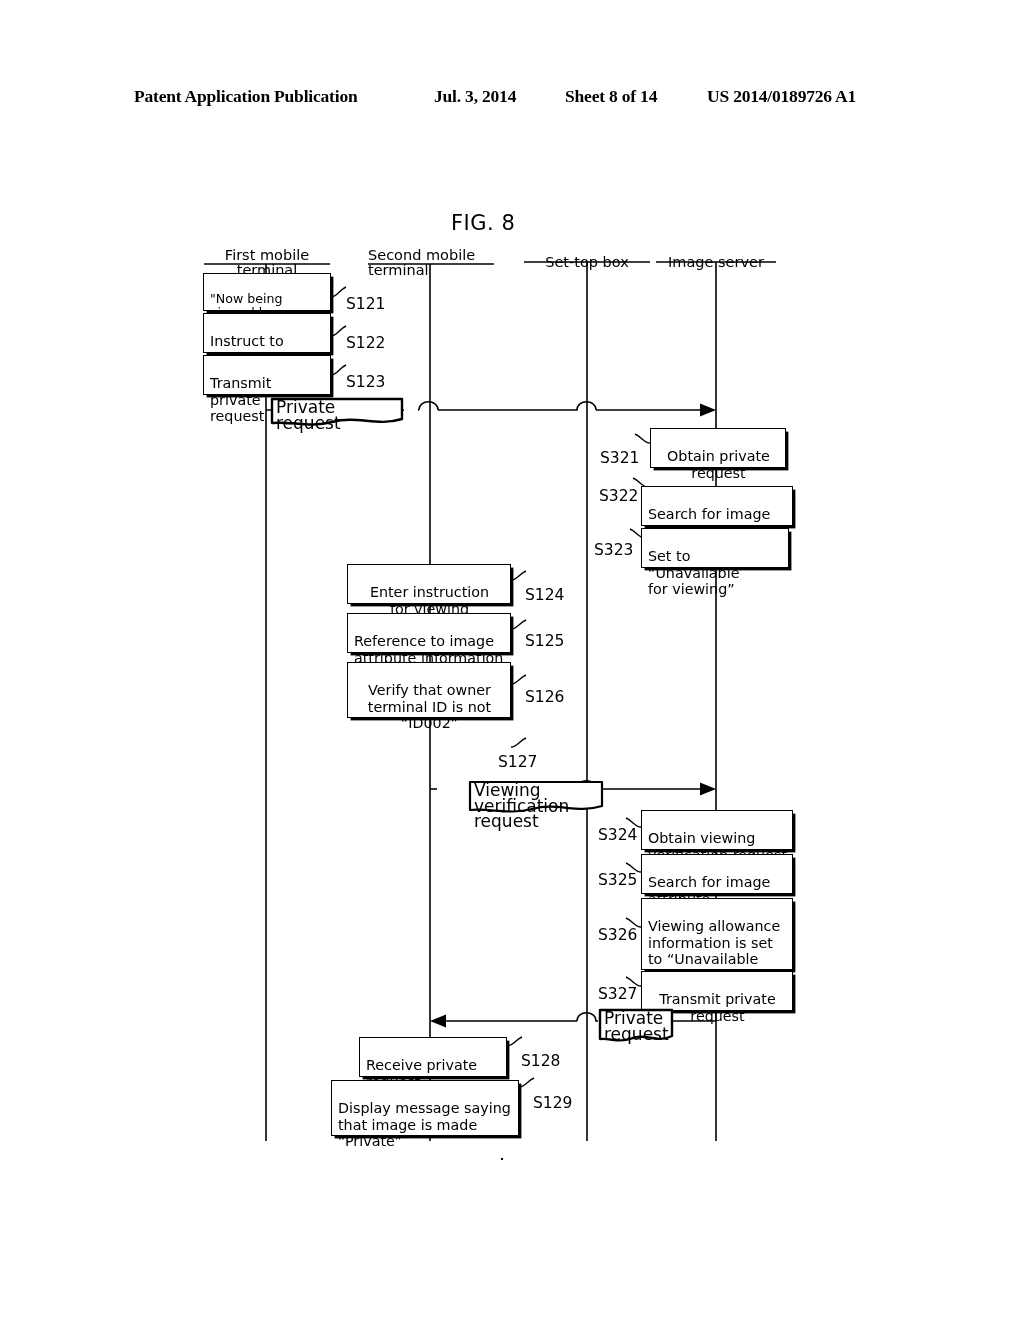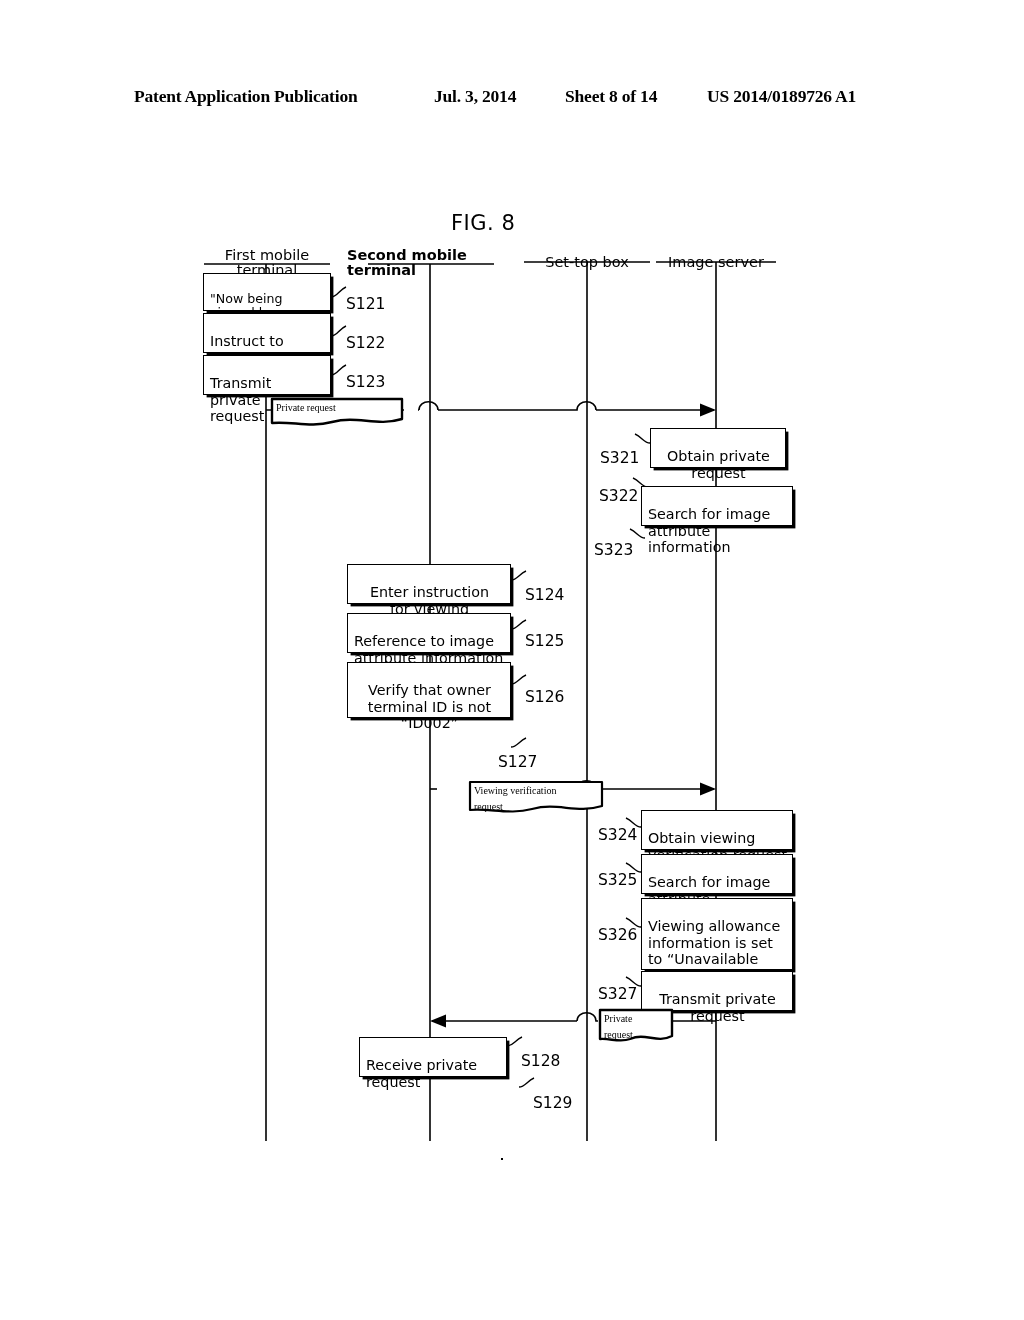--- a/index.html
+++ b/index.html
@@ -81,24 +81,23 @@
     position: absolute;
     font-size: 15.5px;
     line-height: 16px;
     white-space: nowrap;
     margin-top: 24px;
   }
 
   
   .ribbon {
     position: absolute;
-    font-size: 10px;
+    font-size: 17px;
     line-height: 15.6px;
     white-space: pre-line;
-    font-family: Liberation Serif, serif;
   }
   .ribbon .rb-text {
     position: absolute;
     left: 6px; top: 3px;
     z-index: 2;
   }
   .ribbon svg { position: absolute; left: 0; top: 0; }
 
   .tiny-dot {
     position: absolute;
@@ -182,21 +181,21 @@
 
         <path d="M507,1046 C513,1046 515,1040 522,1037"></path>
         <path d="M519,1087 C525,1087 527,1081 534,1078"></path>
       </g>
     </svg>
 
     <div class="lane-label" style="left:204px; top:232px; width:126px;">
       <span>First mobile
 terminal</span>
     </div>
-    <div class="lane-label" style="left:347px; top:232px; width:126px; text-align:left;font-weight:bold;">
+    <div class="lane-label" style="left:368px; top:232px; width:126px; text-align:left;">
       <span>Second mobile
 terminal</span>
     </div>
     <div class="lane-label" style="left:524px; top:239px; width:126px;">
       <span>Set-top box</span>
     </div>
     <div class="lane-label" style="left:656px; top:239px; width:120px;">
       <span>Image server</span>
     </div>
 
@@ -230,20 +229,24 @@
 request</span>
     </div>
     <div class="steplab" style="left:600px; top:426px;">S321</div>
 
     <div class="pbox left" style="left:641px; top:486px; width:152px; height:40px;">
       <span>Search for image
 attribute information</span>
     </div>
     <div class="steplab" style="left:599px; top:464px;">S322</div>
 
+    <div class="pbox left" style="left:641px; top:528px; width:148px; height:40px;">
+      <span>Set to “Unavailable
+for viewing”</span>
+    </div>
     <div class="steplab" style="left:594px; top:518px;">S323</div>
 
     <div class="pbox center" style="left:347px; top:564px; width:164px; height:40px;">
       <span>Enter instruction
 for viewing</span>
     </div>
     <div class="steplab" style="left:525px; top:563px;">S124</div>
 
     <div class="pbox left" style="left:347px; top:613px; width:164px; height:40px;">
       <span>Reference to image
@@ -301,18 +304,23 @@
       <span class="rb-text">Private
 request</span>
     </div>
 
     <div class="pbox left" style="left:359px; top:1037px; width:148px; height:40px;">
       <span>Receive private
 request</span>
     </div>
     <div class="steplab" style="left:521px; top:1029px;">S128</div>
 
+    <div class="pbox left" style="left:331px; top:1080px; width:188px; height:56px;">
+      <span>Display message saying
+that image  is made
+“Private”</span>
+    </div>
     <div class="steplab" style="left:533px; top:1071px;">S129</div>
 
     <div class="tiny-dot" style="left:501px; top:1158px;"></div>
 
   </div>
 </div>
 
 </body></html>

